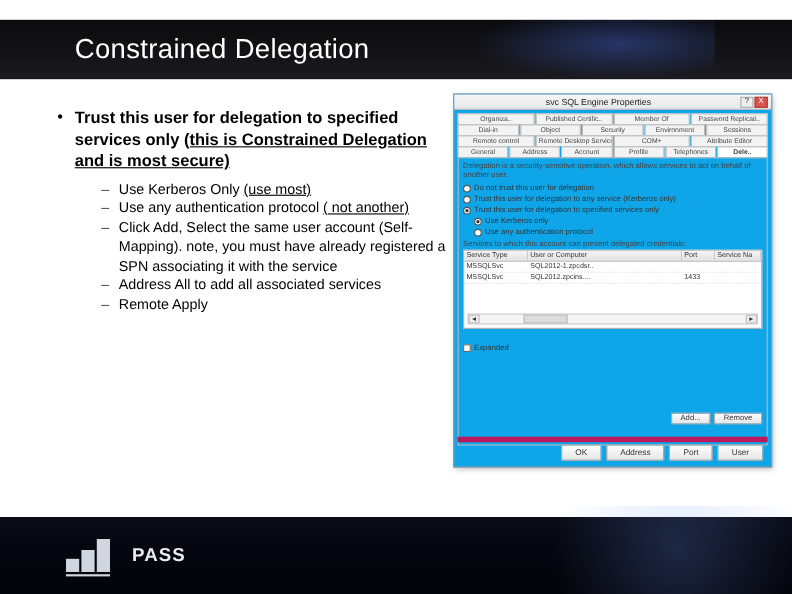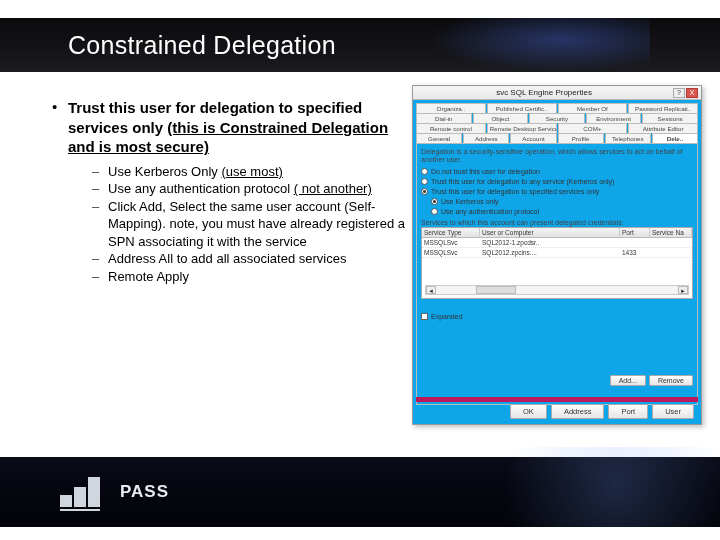--- a/index.html
+++ b/index.html
@@ -67,21 +67,21 @@
   .sb-gap { flex: 1; }
   .chk { display: flex; align-items: center; margin-top: 14px; font-size: 7px; }
   .chk .box { width: 7px; height: 7px; border: 1px solid #666; margin-right: 3px; background: #fff; }
   .small-btn-row { position: absolute; right: 4px; bottom: 18px; display: flex; gap: 3px; }
   .btn { border: 1px solid #aaa; background: linear-gradient(#fdfdfd,#e6e6e6); padding: 1px 8px; font-size: 7px; border-radius: 1px; }
   .dlg-buttons { position: absolute; left: 3px; right: 3px; bottom: 3px; height: 24px; border-top: 5px solid #be185d; display: flex; align-items: center; justify-content: flex-end; gap: 4px; padding: 0 4px; }
   .dlg-buttons .btn { padding: 2px 12px; font-size: 7.5px; }
 
   
   .footer {
-    position: absolute; left: 0; bottom: 13px; width: 720px; height: 70px;
+    position: absolute; left: 0; bottom: 0; width: 720px; height: 70px;
     background: linear-gradient(to top, #03040a 0%, #05060f 60%, #0a0c18 100%);
     display: flex; align-items: center;
   }
   .footer::after {
     content: ""; position: absolute; right: 0; top: -10px; bottom: 0; width: 260px;
     background: radial-gradient(circle at 60% 50%, rgba(120,160,255,0.22), rgba(0,0,0,0) 70%);
     pointer-events: none;
   }
   .logo { display: flex; align-items: center; margin-left: 60px; gap: 14px; }
   .logo-mark {

